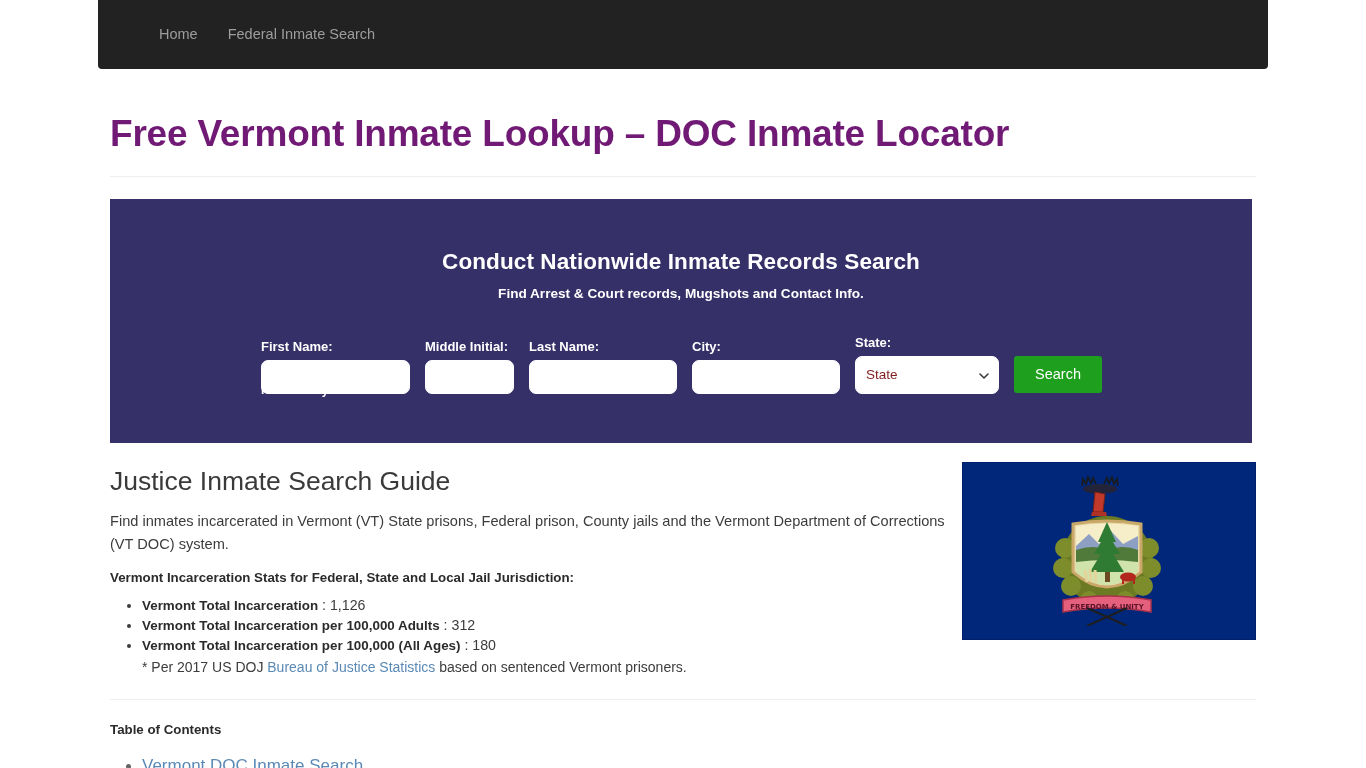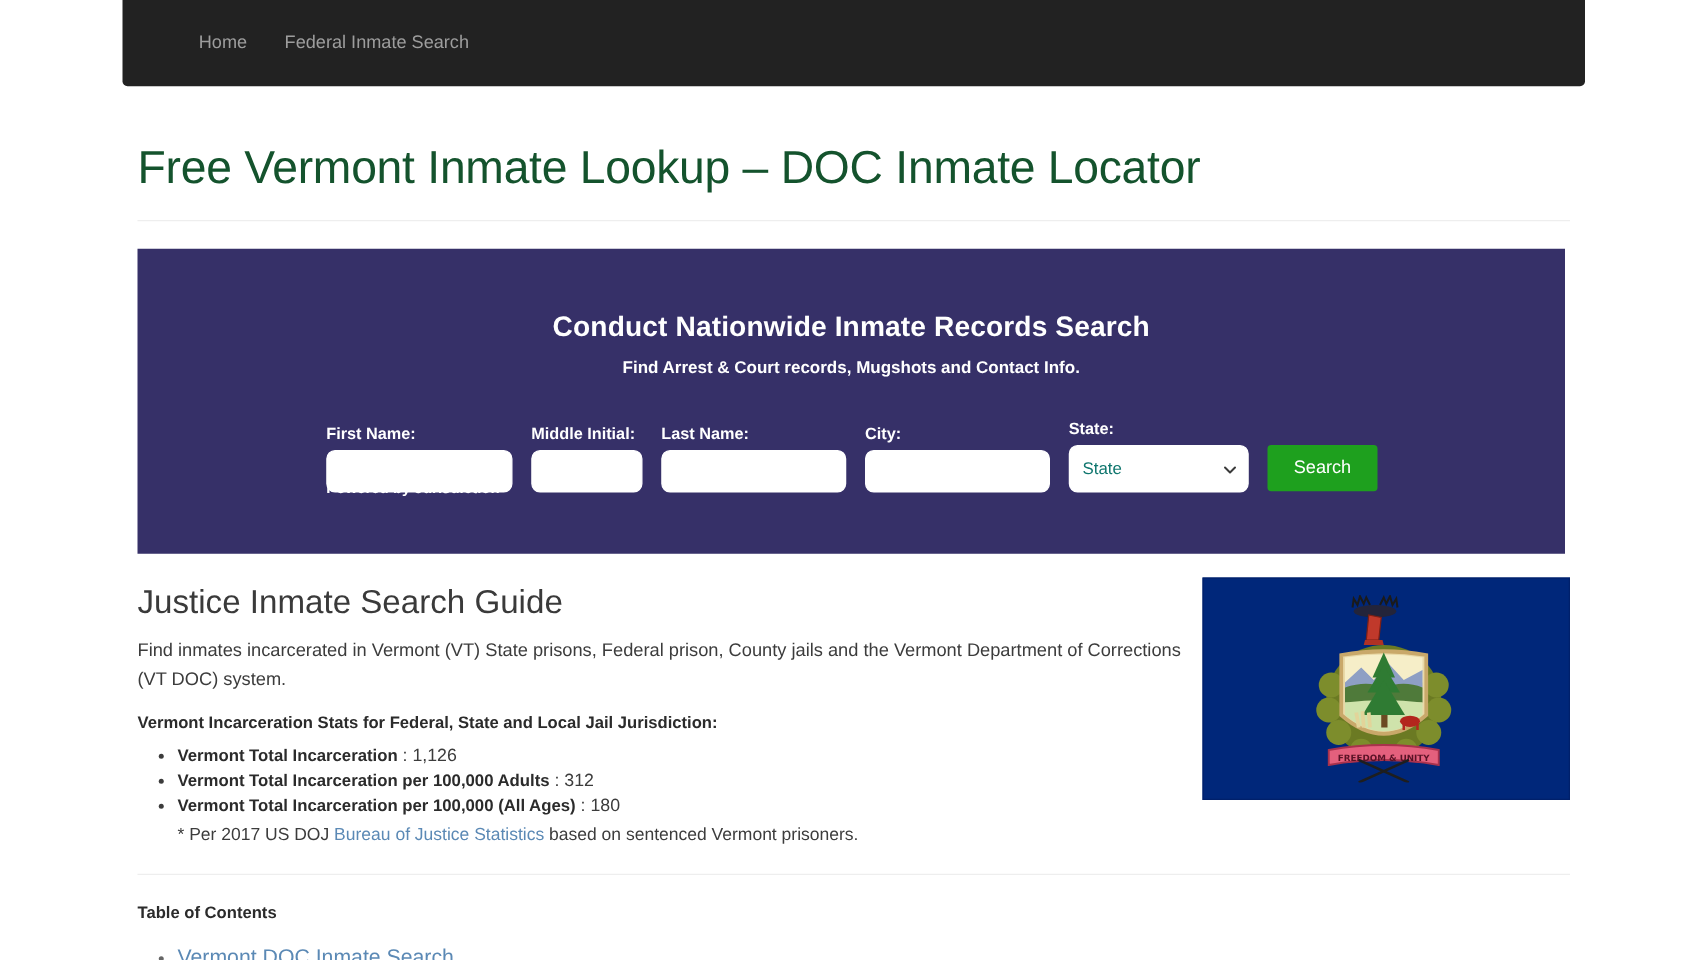--- a/index.html
+++ b/index.html
@@ -48,22 +48,22 @@
     position: absolute;
     left: 110px;
     top: 51px;
     width: 1146px;
   }
 
   .page-title {
     margin: 0;
     padding-top: 63px;
     font-size: 37px;
-    font-weight: 400;
-    color: #14532d;
+    font-weight: 700;
+    color: #701a75;
     line-height: 1.1;
     letter-spacing: -0.2px;
   }
   .hr-light {
     height: 1px;
     background: #eeeeee;
     border: 0;
     margin: 21px 0 0 0;
   }
 
@@ -127,21 +127,21 @@
 
   .select-wrap { position: relative; }
   .field-select {
     width: 144px;
     height: 38px;
     border: 1px solid #ffffff;
     border-radius: 7px;
     background: #ffffff;
     font-size: 13.5px;
     font-family: "Liberation Sans", sans-serif;
-    color: #0f766e;
+    color: #7f1d1d;
     padding: 0 26px 0 10px;
     outline: none;
     -webkit-appearance: none;
     -moz-appearance: none;
     appearance: none;
     cursor: pointer;
   }
   .chev {
     position: absolute;
     right: 11px;

